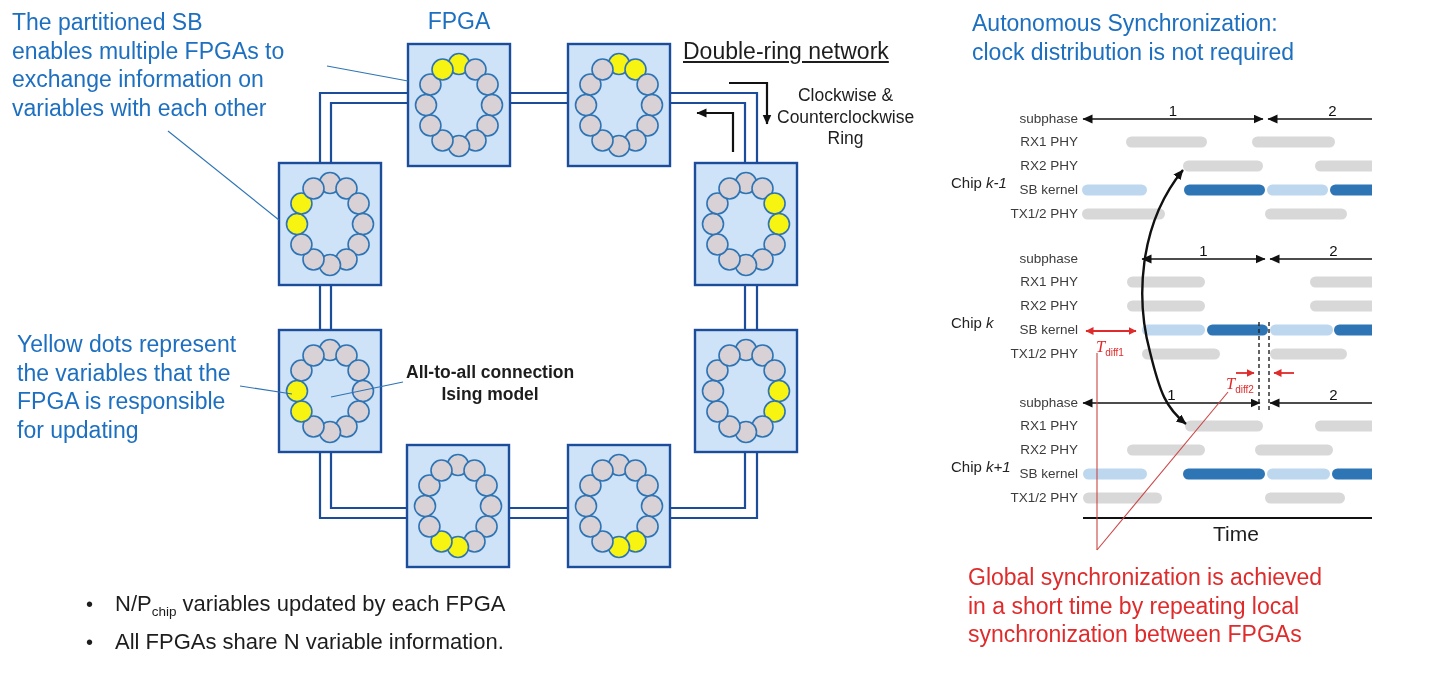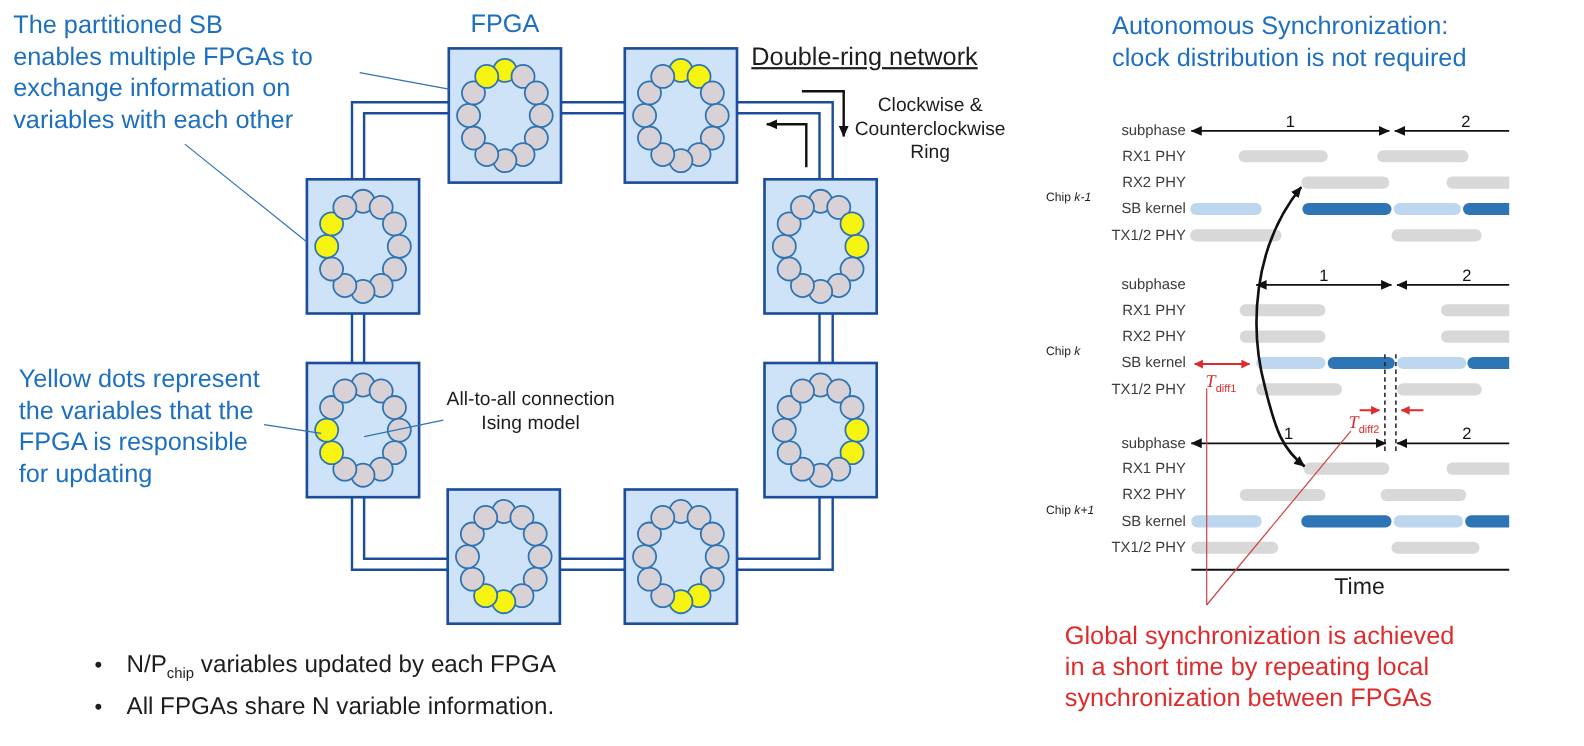--- a/index.html
+++ b/index.html
@@ -35,21 +35,21 @@
   .center{text-align:center;}
   .bullet{position:absolute;left:86px;font-size:22px;color:var(--blacktext);}
   .bullet .dot{display:inline-block;width:29px;font-size:20px;}
   .bullet sub{font-size:13.5px;}
   .tlabel{position:absolute;color:var(--red);font-size:16.5px;}
   .tlabel .tsym{font-style:italic;font-family:"Liberation Serif", serif;}
   .tlabel sub{font-size:10px;}
   #gen-labels{position:absolute;left:0;top:0;width:100%;height:100%;}
   .row-label{position:absolute;font-size:13.5px;color:var(--rowlabel);text-align:right;width:100px;}
   .phase-num{position:absolute;font-size:15px;color:#111;text-align:center;width:20px;}
-  .chip-label{position:absolute;left:951px;font-size:11px;color:#222;width:70px;white-space:nowrap;}
+  .chip-label{position:absolute;left:951px;font-size:15px;color:#222;width:70px;white-space:nowrap;}
   .chip-label .kvar{font-style:italic;}
   .time-label{position:absolute;font-size:21px;color:var(--blacktext);text-align:center;width:92px;}
 </style>
 </head>
 <body>
 
 <div id="canvas">
 
   <svg id="diagram-svg" width="1440" height="678" viewBox="0 0 1440 678">
     <defs>
@@ -287,31 +287,31 @@
 variables with each other</div>
   <div class="txt blue center" style="left:408px;top:7px;width:102px;">FPGA</div>
   <div class="txt" style="left:683px;top:37px;text-decoration:underline;">Double-ring network</div>
   <div class="txt small" style="left:777px;top:85px;">Clockwise &amp;
 Counterclockwise
 Ring</div>
   <div class="txt blue" style="left:17px;top:330px;">Yellow dots represent
 the variables that the
 FPGA is responsible
 for updating</div>
-  <div class="txt small" style="left:406px;top:352px;">All-to-all connection
+  <div class="txt small" style="left:406px;top:362px;font-weight:bold;">All-to-all connection
 Ising model</div>
 
   <div class="bullet" style="top:591px;">
     <span class="dot">•</span><span>N/P</span><sub>chip</sub><span> variables updated by each FPGA</span>
   </div>
   <div class="bullet" style="top:629px;">
     <span class="dot">•</span><span>All FPGAs share N variable information.</span>
   </div>
 
-  <div class="txt blue" style="left:1011px;top:9px;">Autonomous Synchronization:
+  <div class="txt blue" style="left:972px;top:9px;">Autonomous Synchronization:
 clock distribution is not required</div>
   <div class="txt red" style="left:968px;top:563px;">Global synchronization is achieved
 in a short time by repeating local
 synchronization between FPGAs</div>
 
   <div class="tlabel" style="left:1096px;top:337px;">
     <span class="tsym">T</span><sub>diff1</sub>
   </div>
   <div class="tlabel" style="left:1226px;top:374px;">
     <span class="tsym">T</span><sub>diff2</sub>

